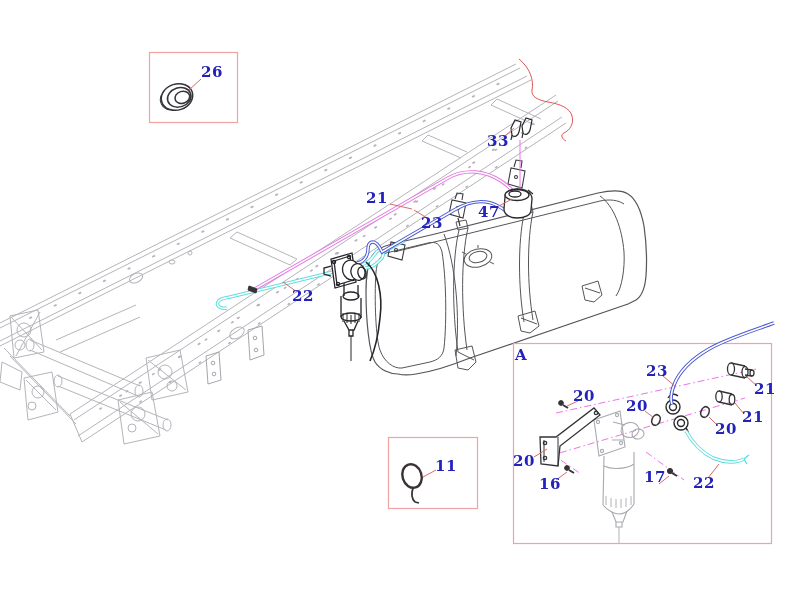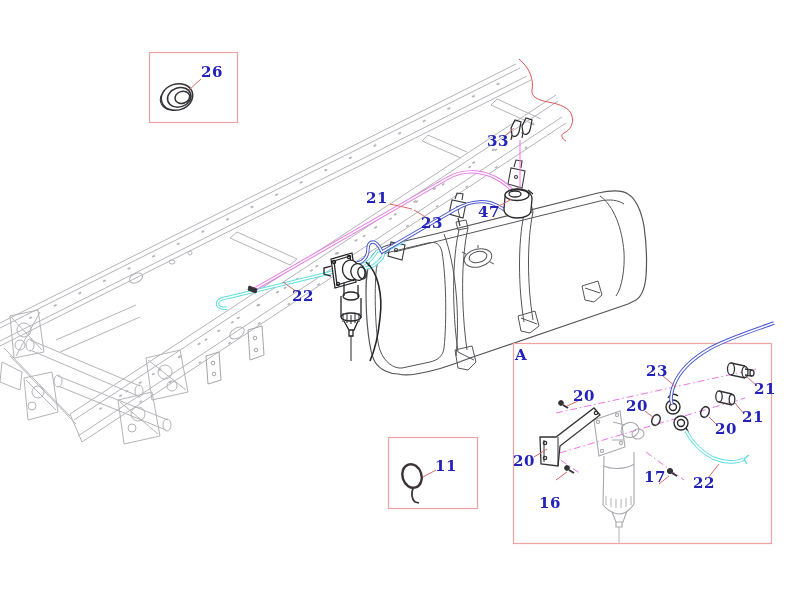--- a/index.html
+++ b/index.html
@@ -10,21 +10,21 @@
            font-family:"DejaVu Serif",serif;font-weight:700;font-size:15px;
            color:#2323bb;letter-spacing:0.5px;white-space:nowrap;user-select:none;}
   
   .c26{left:212px;top:72px}   .c27{left:498px;top:141px}
   .c24{left:377px;top:198px}  .c23{left:432px;top:223px}
   .c25{left:489px;top:212px}  .c22{left:303px;top:296px}
   .c15{left:446px;top:466px}  .ca {left:521px;top:355px}
   .a23{left:657px;top:371px}  .a21t{left:765px;top:389px}
   .a21b{left:753px;top:417px} .a20l{left:637px;top:406px}
   .a20r{left:726px;top:429px} .a18{left:584px;top:396px}
-  .a19{left:524px;top:461px}  .a16{left:550px;top:503px}
+  .a19{left:524px;top:461px}  .a16{left:550px;top:484px}
   .a17{left:655px;top:477px}  .a22{left:704px;top:483px}
 </style>
 </head>
 <body>
 
 <div class="stage">
 
 <svg width="800" height="600" viewBox="0 0 800 600">
 
   <g stroke="#b4b4ba" stroke-width="1" fill="none">

